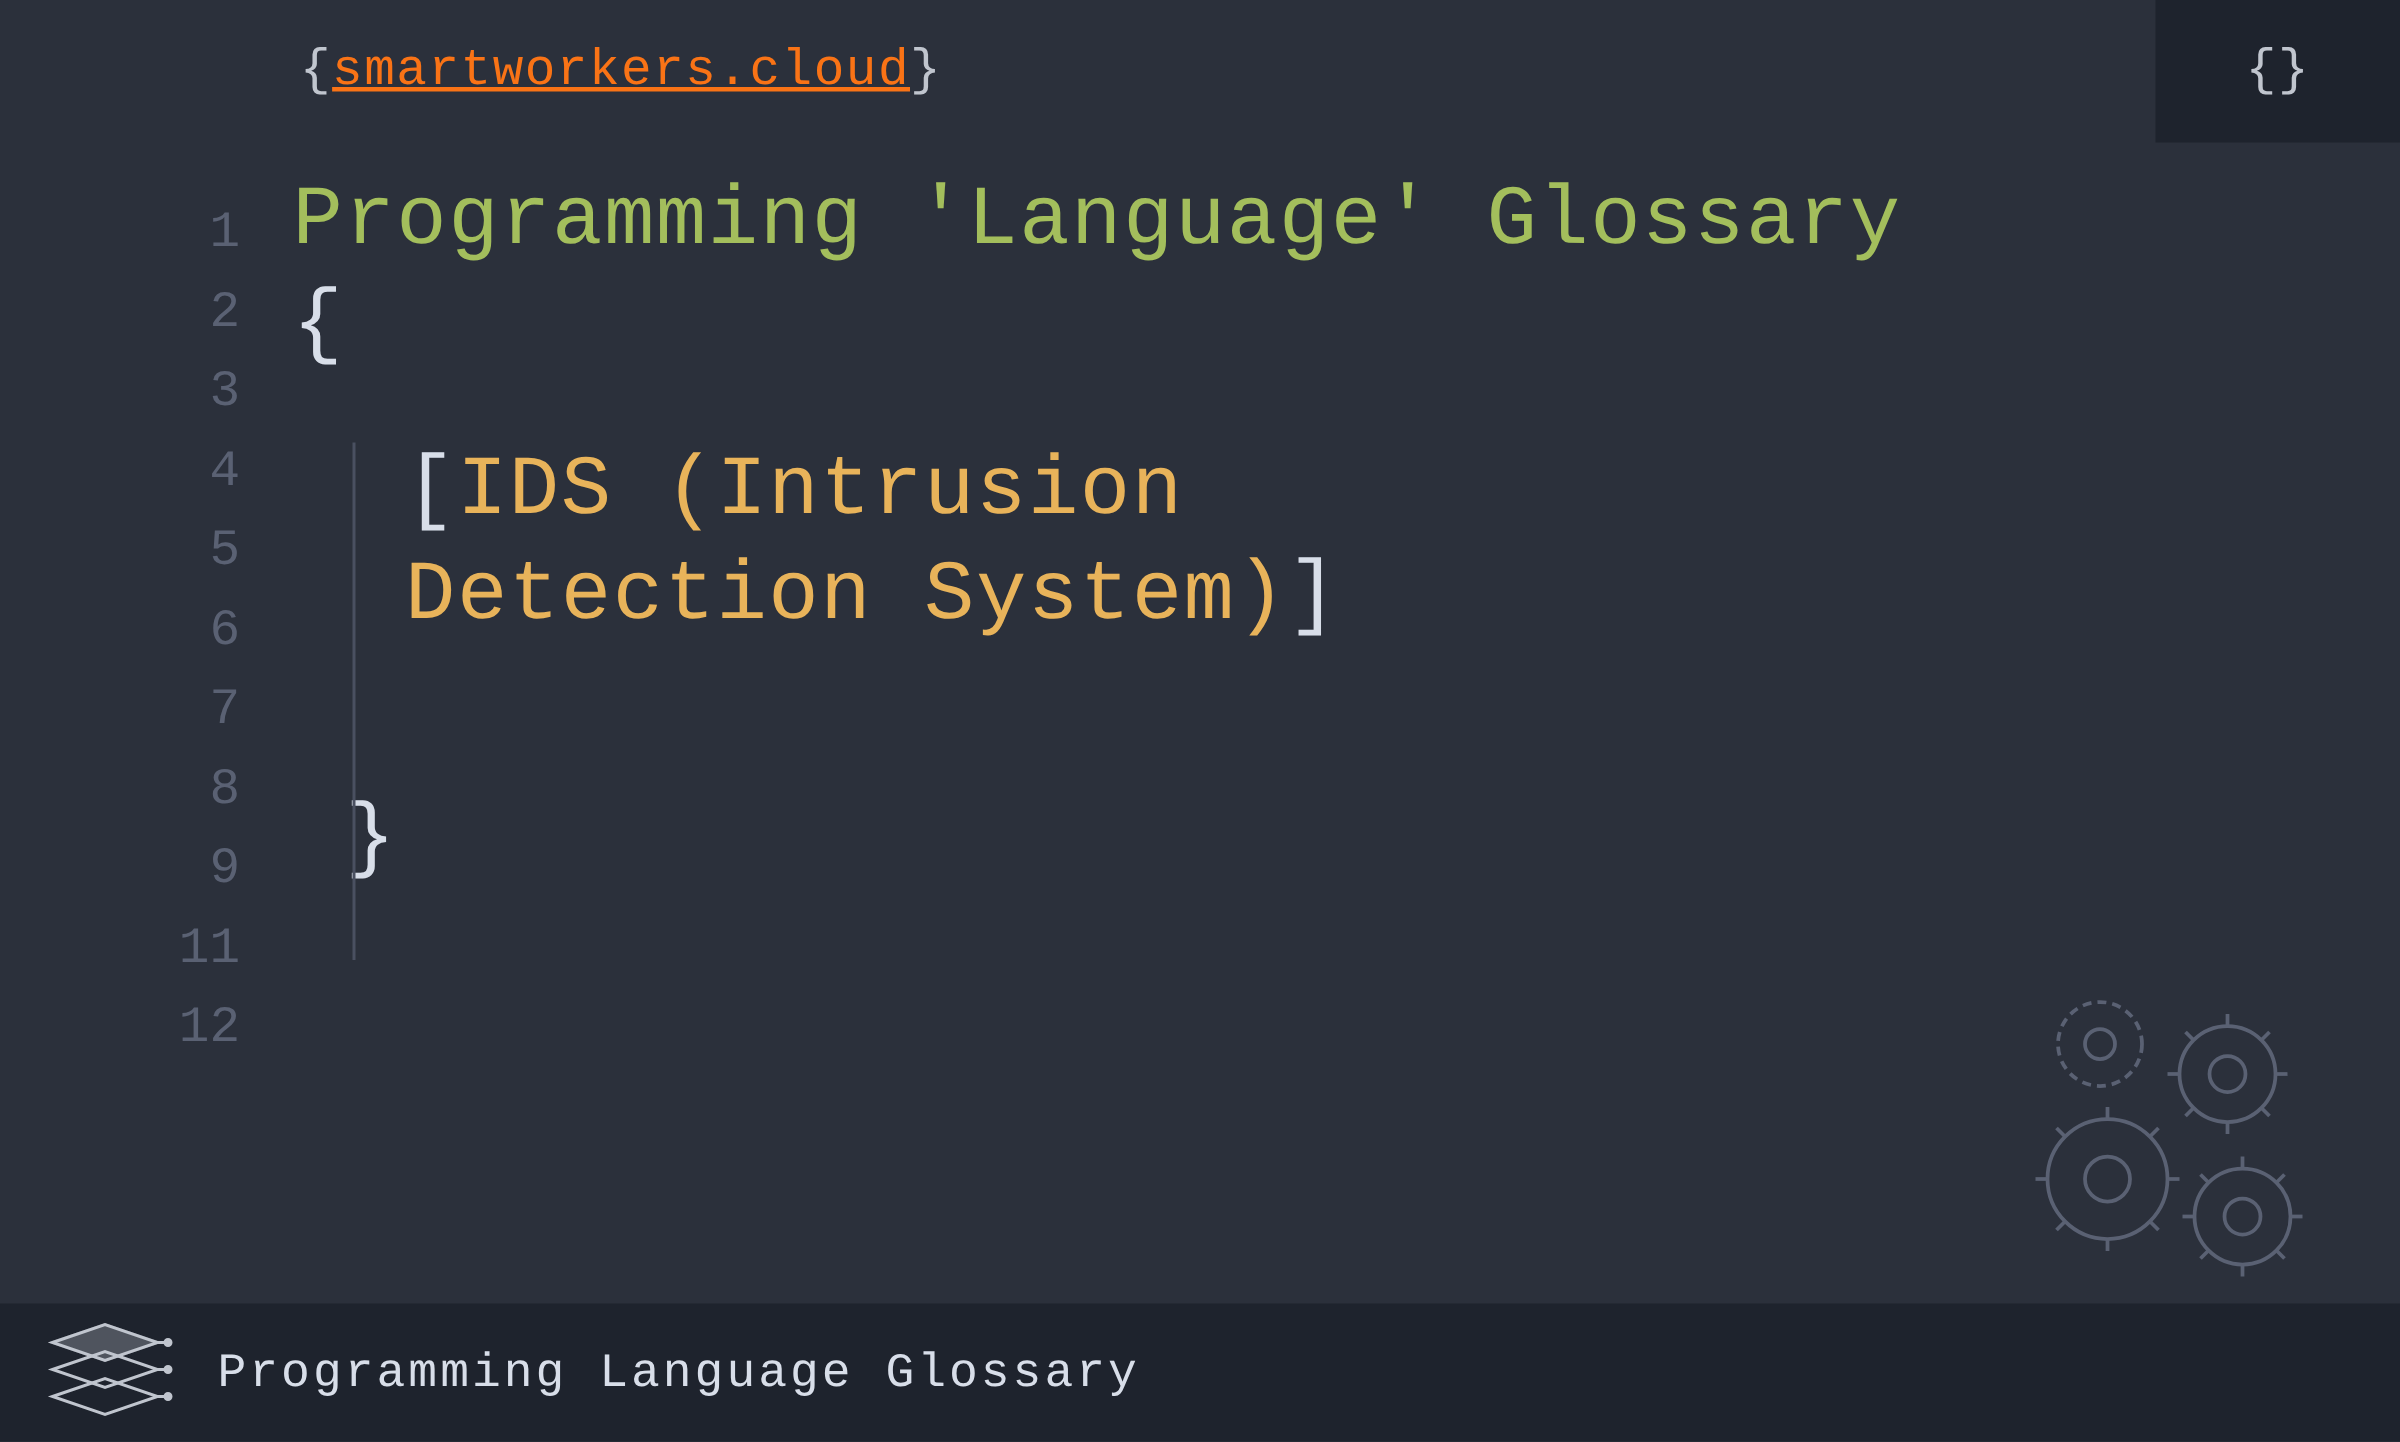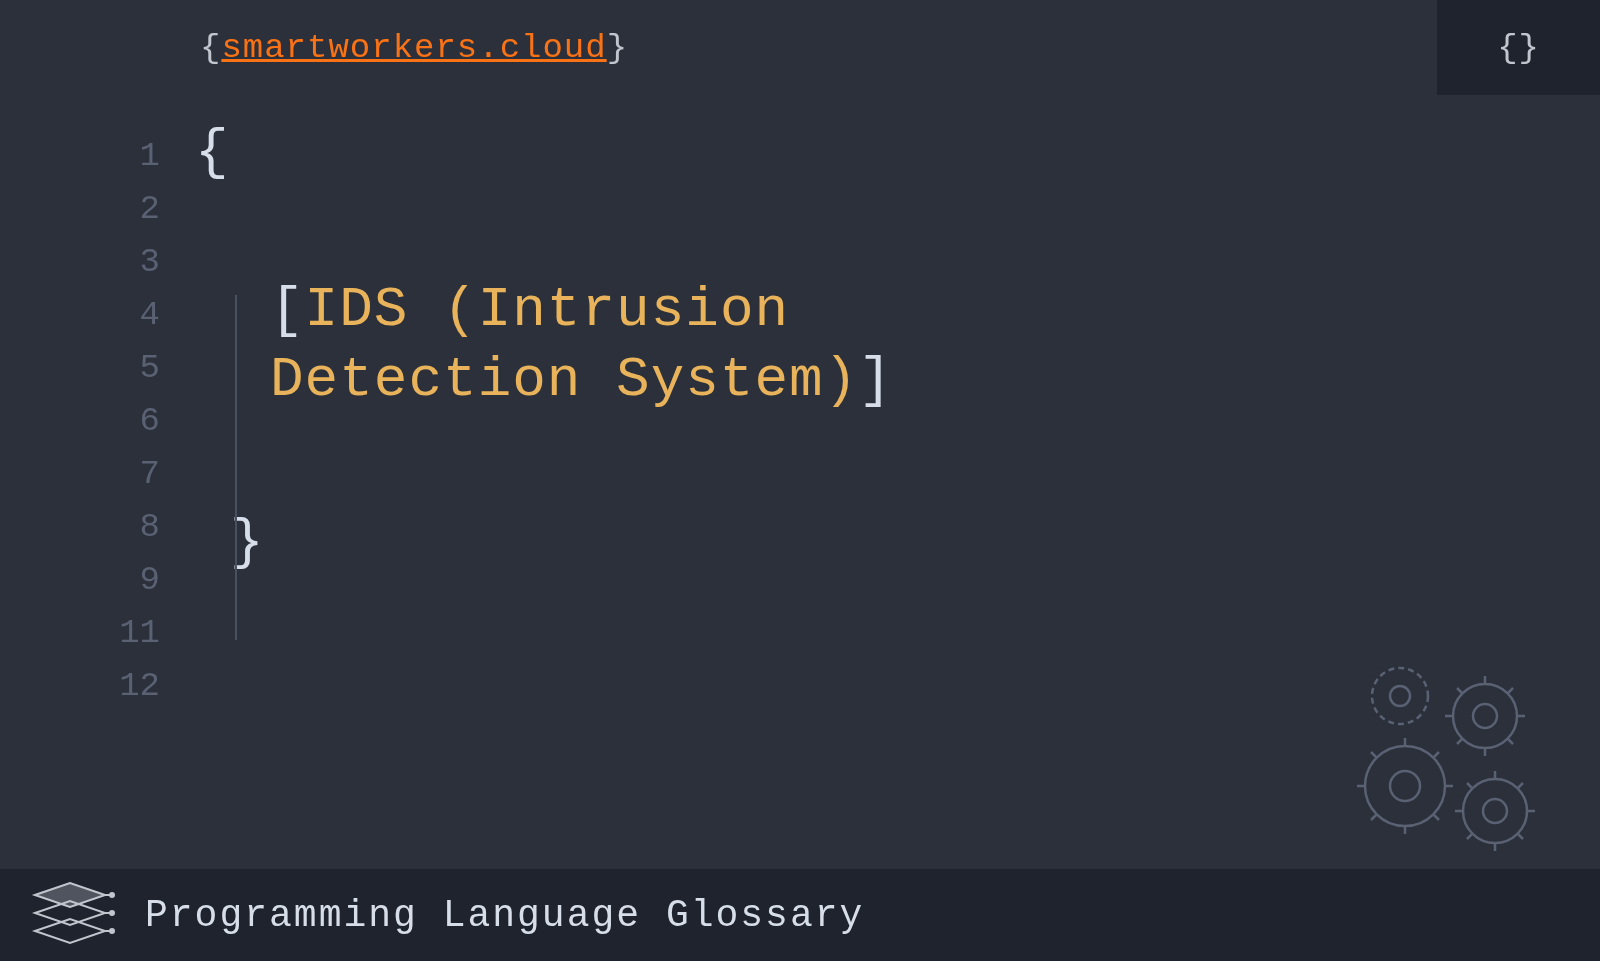--- a/index.html
+++ b/index.html
@@ -96,21 +96,21 @@
       position: absolute;
       left: 60px;
       top: 200px;
       width: 2px;
       height: 345px;
       background-color: #4a5061;
     }
     
     .term-block {
       margin-left: 75px;
-      margin-top: 91px;
+      margin-top: 44px;
       font-size: 56px;
       line-height: 70px;
       letter-spacing: 1px;
     }
     
     .bracket {
       color: #d8dee9;
     }
     
     .term-text {
@@ -139,21 +139,21 @@
     .footer-icon {
       width: 100px;
       height: 75px;
       display: flex;
       align-items: center;
       justify-content: center;
     }
     
     .footer-text {
       color: #d8dee9;
-      font-size: 38px;
+      font-size: 32px;
       margin-left: 25px;
       letter-spacing: 2px;
       text-align: center;
     }
     
     .gears-icon {
       position: absolute;
       bottom: 100px;
       right: 40px;
       width: 220px;
@@ -185,20 +185,21 @@
     <span class="line-number">5</span>
     <span class="line-number">6</span>
     <span class="line-number">7</span>
     <span class="line-number">8</span>
     <span class="line-number">9</span>
     <span class="line-number">11</span>
     <span class="line-number">12</span>
   </div>
 
   <div class="code-content">
+    <div class="title-line">Programming 'Language' Glossary</div>
     <div class="open-brace">{</div>
     <div class="indent-guide"></div>
     <div class="term-block">
       <span class="bracket">[</span><span class="term-text">IDS (Intrusion</span><br>
       <span class="term-text">Detection System)</span><span class="bracket">]</span>
     </div>
     <div class="close-brace">}</div>
   </div>
 </div>
 

